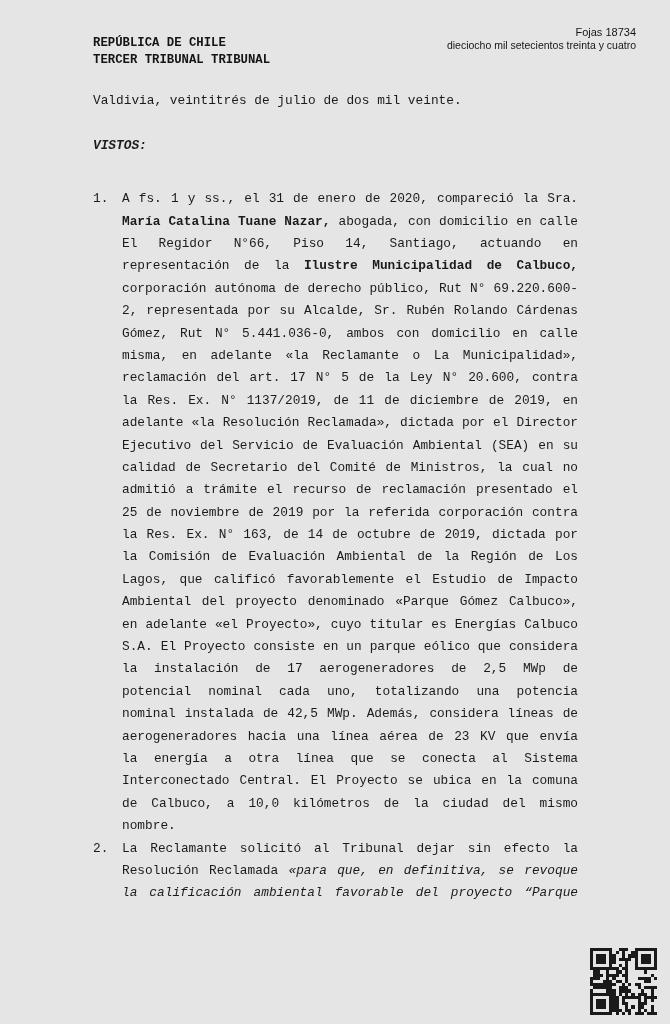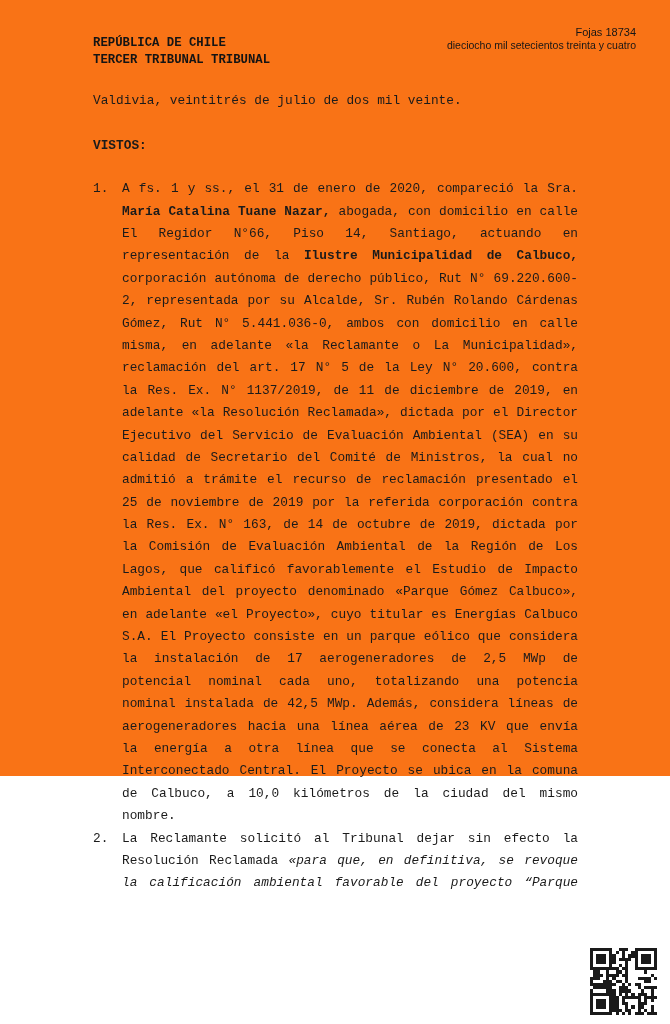--- a/index.html
+++ b/index.html
@@ -1,41 +1,41 @@
 <!DOCTYPE html>
 <html><head>
 <meta charset="utf-8">
 <style>
   html,body{margin:0;padding:0;}
   body{
     width:670px;height:1024px;background:#ffffff;position:relative;
     font-family:"Liberation Mono","DejaVu Sans Mono",monospace;
     color:#1b1b1b;overflow:hidden;
   }
-  .page{position:absolute;left:0;top:0;width:670px;height:776px;background:#f97316;}
+  .page{position:absolute;left:0;top:0;width:670px;height:1024px;background:#e5e5e5;}
 
   .fojas{
     position:absolute;top:26px;right:34px;text-align:right;
     font-family:"Liberation Sans",sans-serif;color:#161616;
   }
   .fojas .fojas-number{font-size:11px;line-height:13px;}
   .fojas .fojas-words{font-size:10.5px;line-height:12px;}
 
   .inst{
     position:absolute;left:93px;top:35px;
     font-weight:bold;font-size:12.3px;line-height:17px;color:#141414;
     white-space:nowrap;
   }
 
   .main{
     position:absolute;left:93px;top:90px;width:486px;
     font-size:12.8px;line-height:22.4px;color:#1b1b1b;
   }
   .dateline{margin-bottom:22.4px;white-space:nowrap;}
-  .heading{font-weight:bold;margin-bottom:21px;}
+  .heading{font-weight:bold;margin-bottom:31px;font-style:italic;}
 
   .item{display:flex;align-items:flex-start;}
   .item .num{flex:0 0 29px;width:29px;}
   .item .lines{width:456px;}
   .line{
     text-align:justify;
     text-align-last:justify;
     height:22.4px;white-space:normal;
   }
   .line.lastline{text-align-last:left;}

